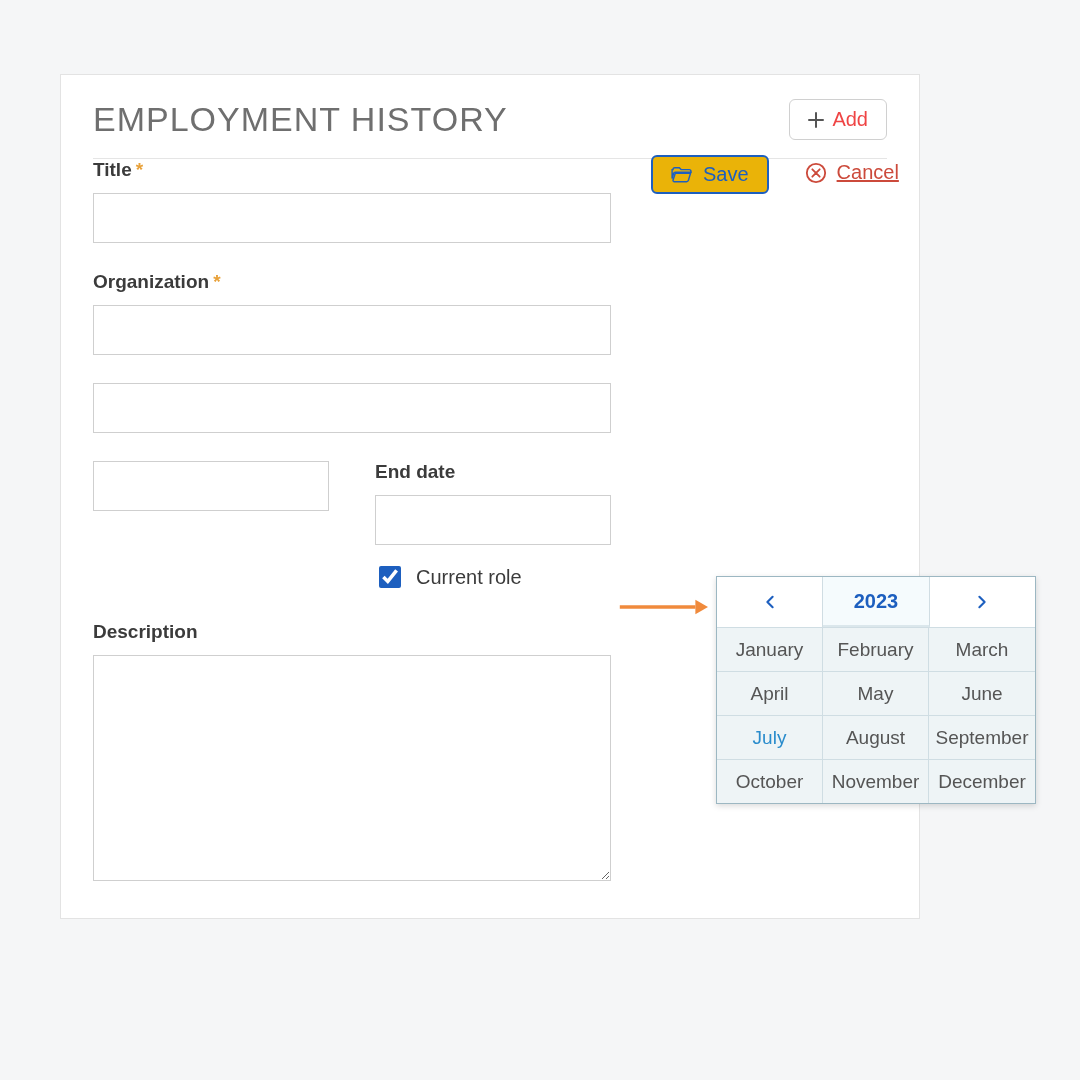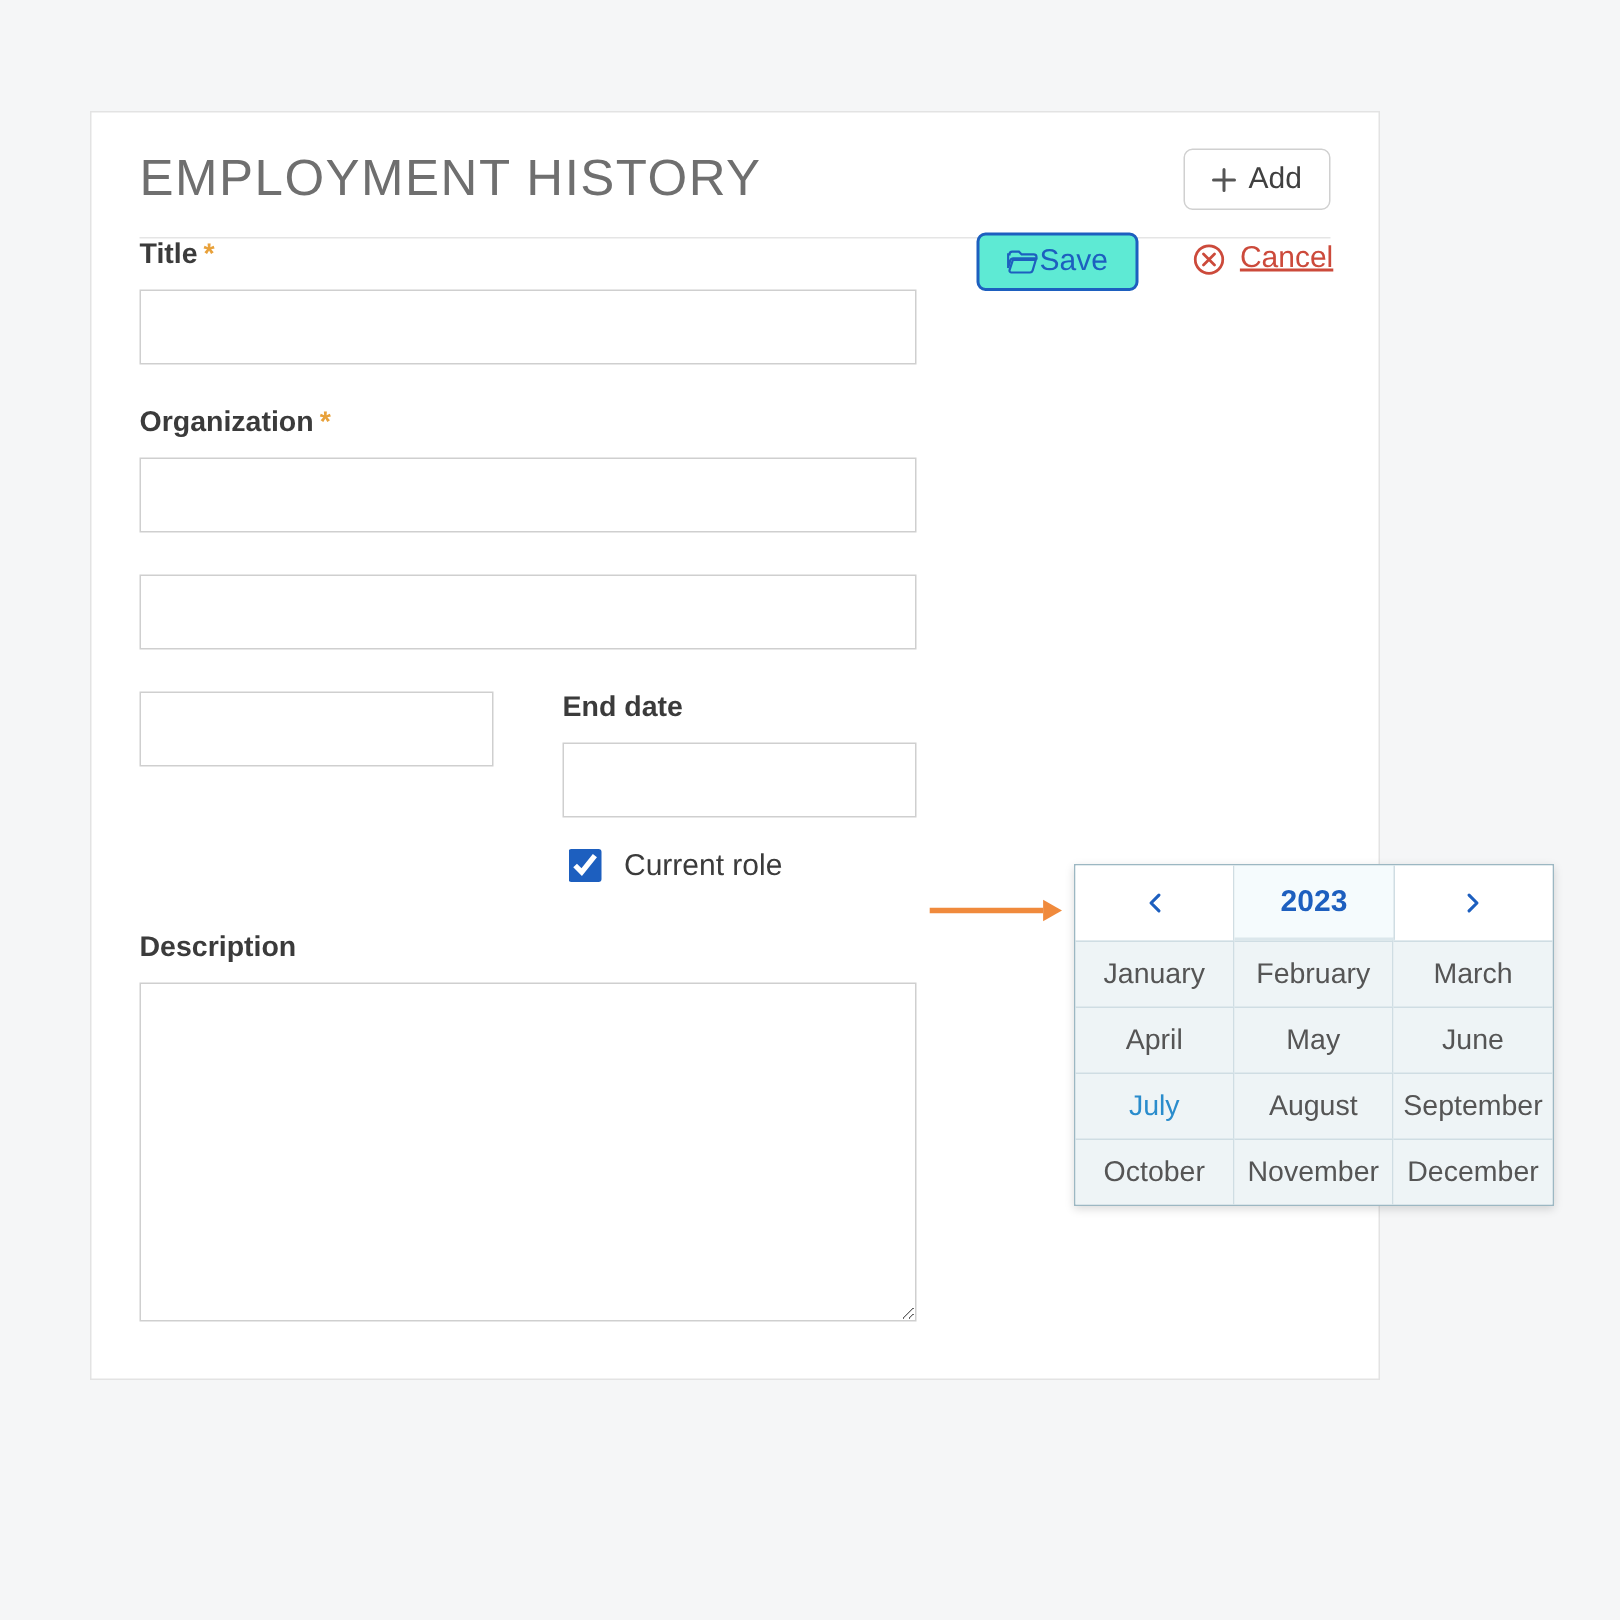--- a/index.html
+++ b/index.html
@@ -39,21 +39,21 @@
   }
   .add-btn {
     border:1px solid #d0d0d0;
     border-radius:6px;
     padding:8px 18px;
     background:#fff;
     display:flex;
     align-items:center;
     gap:8px;
     cursor:pointer;
-    color:#404040;
+    color:#ef4444;
     font-size:20px;
   }
 
   .row2 {
     display:flex;
     align-items:flex-start;
   }
   .left-col { width:518px; }
   .right-col { flex:1; display:flex; align-items:flex-start; gap:36px; margin-top:-4px; }
 
@@ -71,25 +71,26 @@
     border:1px solid #cfcfcf;
     background:#fff;
     padding:6px 10px;
     font-size:18px;
     margin-bottom:28px;
   }
 
   .save-btn {
     border:2px solid #1d5fbf;
     border-radius:6px;
-    background:#5eead4;
+    background:#eab308;
     color:#1d5fbf;
     padding:6px 18px;
     display:flex;
     align-items:center;
+    gap:10px;
     font-size:20px;
     cursor:pointer;
   }
   .cancel-link {
     display:flex;
     align-items:center;
     gap:10px;
     color:#cc4a3b;
     font-size:20px;
     cursor:pointer;

